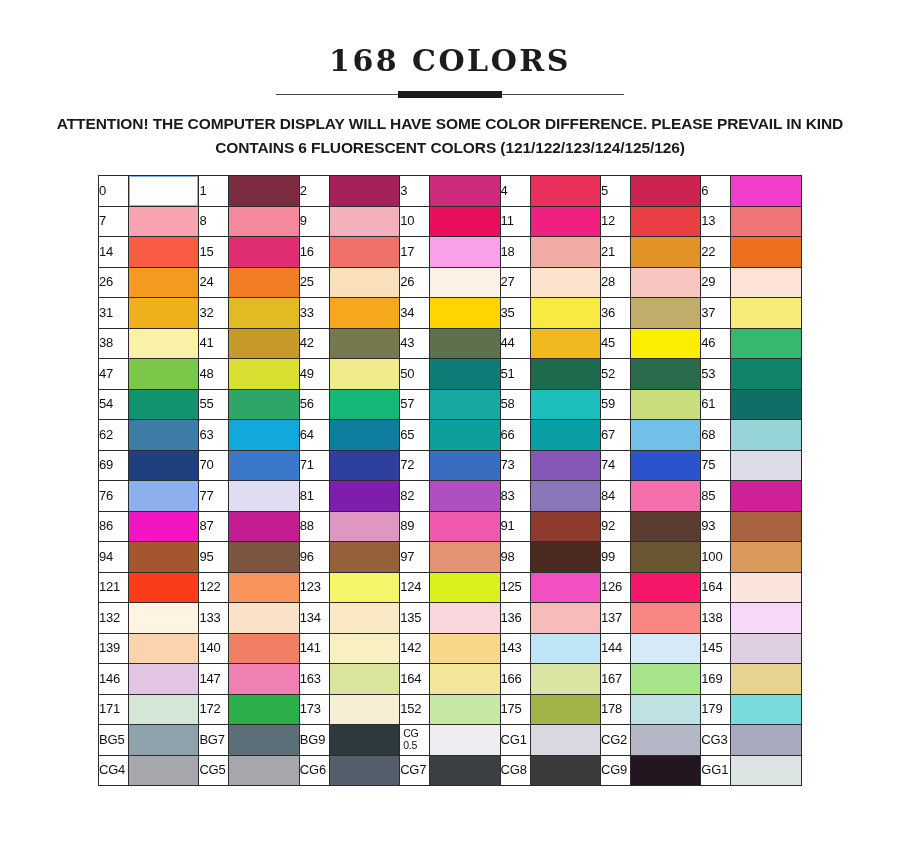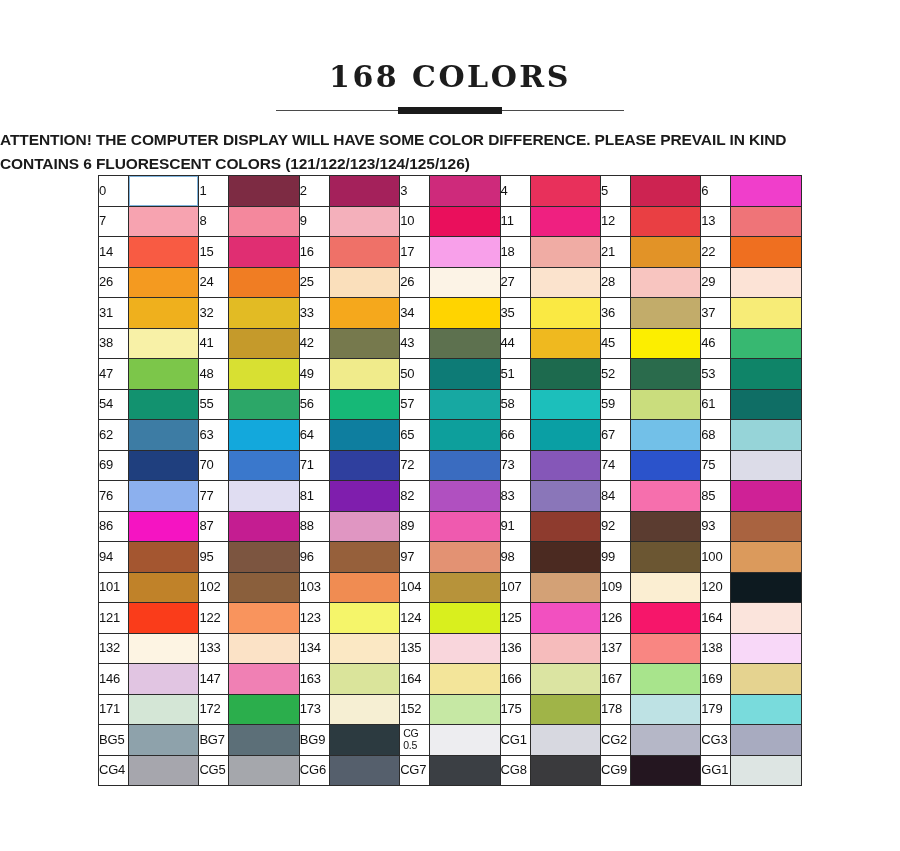--- a/index.html
+++ b/index.html
@@ -17,21 +17,21 @@
   }
 
   .page {
     position: relative;
     width: 900px;
     height: 851px;
   }
 
   
   .header {
-    padding-top: 62px;
+    padding-top: 46px;
     text-align: center;
   }
   .title {
     font-family: "DejaVu Serif", serif;
     font-size: 30px;
     font-weight: 700;
     letter-spacing: 2.5px;
     color: #1c1c1c;
     line-height: 1;
     margin: 0;
@@ -56,21 +56,21 @@
     top: 0px;
     left: 50%;
     transform: translateX(-50%);
     width: 104px;
     height: 7px;
     background: #1a1a1a;
   }
 
   .subtitle-block {
     margin-top: 13px;
-    text-align: left;
+    text-align: center;
   }
   .subtitle {
     font-family: "Liberation Sans", sans-serif;
     font-size: 15.5px;
     font-weight: 700;
     letter-spacing: -0.1px;
     color: #1a1a1a;
     line-height: 1.55;
     margin: 0;
   }
@@ -342,36 +342,20 @@
             <td class="lbl">97</td>
             <td class="sw" style="background: rgb(227, 146, 115);"></td>
             <td class="lbl">98</td>
             <td class="sw" style="background: rgb(75, 42, 33);"></td>
             <td class="lbl">99</td>
             <td class="sw" style="background: rgb(107, 86, 50);"></td>
             <td class="lbl">100</td>
             <td class="sw" style="background: rgb(219, 154, 92);"></td>
           </tr>
           <tr>
-            <td class="lbl">101</td>
-            <td class="sw" style="background: rgb(192, 130, 41);"></td>
-            <td class="lbl">102</td>
-            <td class="sw" style="background: rgb(138, 95, 60);"></td>
-            <td class="lbl">103</td>
-            <td class="sw" style="background: rgb(240, 140, 82);"></td>
-            <td class="lbl">104</td>
-            <td class="sw" style="background: rgb(183, 147, 58);"></td>
-            <td class="lbl">107</td>
-            <td class="sw" style="background: rgb(211, 161, 118);"></td>
-            <td class="lbl">109</td>
-            <td class="sw" style="background: rgb(251, 238, 210);"></td>
-            <td class="lbl">120</td>
-            <td class="sw" style="background: rgb(13, 26, 32);"></td>
-          </tr>
-          <tr>
             <td class="lbl">121</td>
             <td class="sw" style="background: rgb(250, 60, 26);"></td>
             <td class="lbl">122</td>
             <td class="sw" style="background: rgb(249, 148, 93);"></td>
             <td class="lbl">123</td>
             <td class="sw" style="background: rgb(245, 245, 106);"></td>
             <td class="lbl">124</td>
             <td class="sw" style="background: rgb(217, 239, 30);"></td>
             <td class="lbl">125</td>
             <td class="sw" style="background: rgb(242, 80, 192);"></td>
@@ -390,20 +374,36 @@
             <td class="lbl">135</td>
             <td class="sw" style="background: rgb(249, 214, 220);"></td>
             <td class="lbl">136</td>
             <td class="sw" style="background: rgb(246, 188, 188);"></td>
             <td class="lbl">137</td>
             <td class="sw" style="background: rgb(249, 134, 130);"></td>
             <td class="lbl">138</td>
             <td class="sw" style="background: rgb(248, 216, 248);"></td>
           </tr>
           <tr>
+            <td class="lbl">139</td>
+            <td class="sw" style="background: rgb(251, 211, 173);"></td>
+            <td class="lbl">140</td>
+            <td class="sw" style="background: rgb(241, 127, 103);"></td>
+            <td class="lbl">141</td>
+            <td class="sw" style="background: rgb(248, 240, 192);"></td>
+            <td class="lbl">142</td>
+            <td class="sw" style="background: rgb(249, 215, 138);"></td>
+            <td class="lbl">143</td>
+            <td class="sw" style="background: rgb(190, 229, 247);"></td>
+            <td class="lbl">144</td>
+            <td class="sw" style="background: rgb(213, 233, 247);"></td>
+            <td class="lbl">145</td>
+            <td class="sw" style="background: rgb(222, 208, 226);"></td>
+          </tr>
+          <tr>
             <td class="lbl">146</td>
             <td class="sw" style="background: rgb(225, 197, 226);"></td>
             <td class="lbl">147</td>
             <td class="sw" style="background: rgb(240, 128, 180);"></td>
             <td class="lbl">163</td>
             <td class="sw" style="background: rgb(218, 228, 155);"></td>
             <td class="lbl">164</td>
             <td class="sw" style="background: rgb(243, 229, 154);"></td>
             <td class="lbl">166</td>
             <td class="sw" style="background: rgb(219, 228, 162);"></td>

